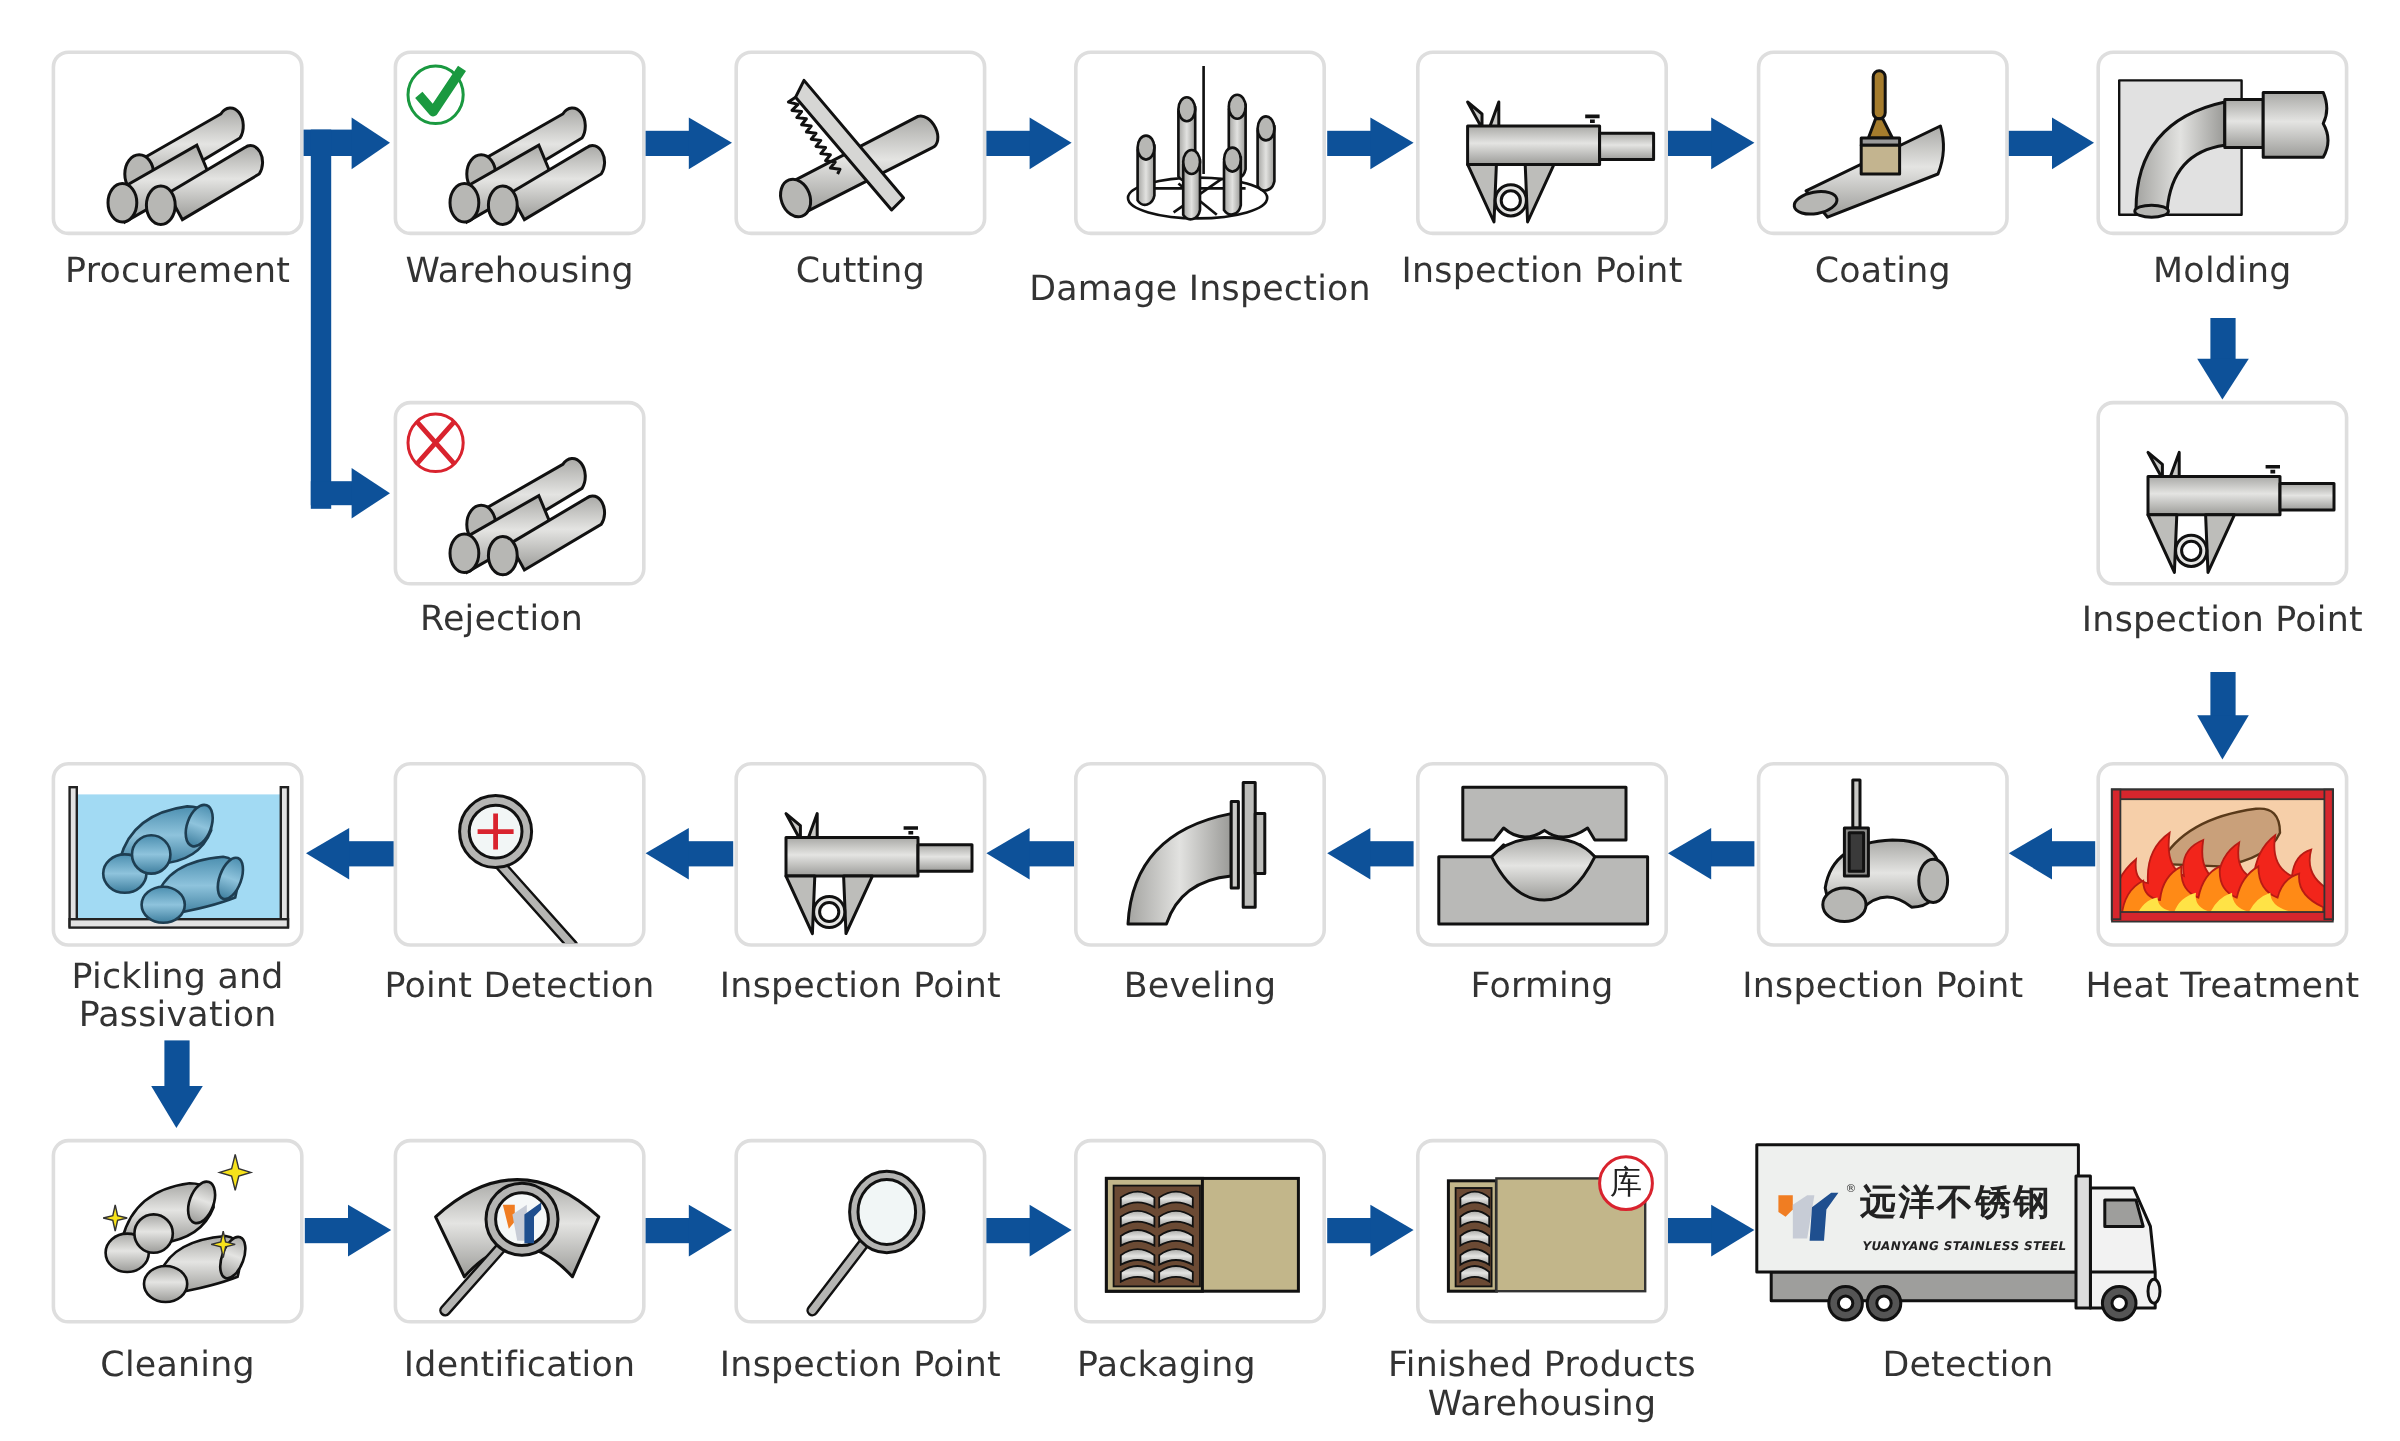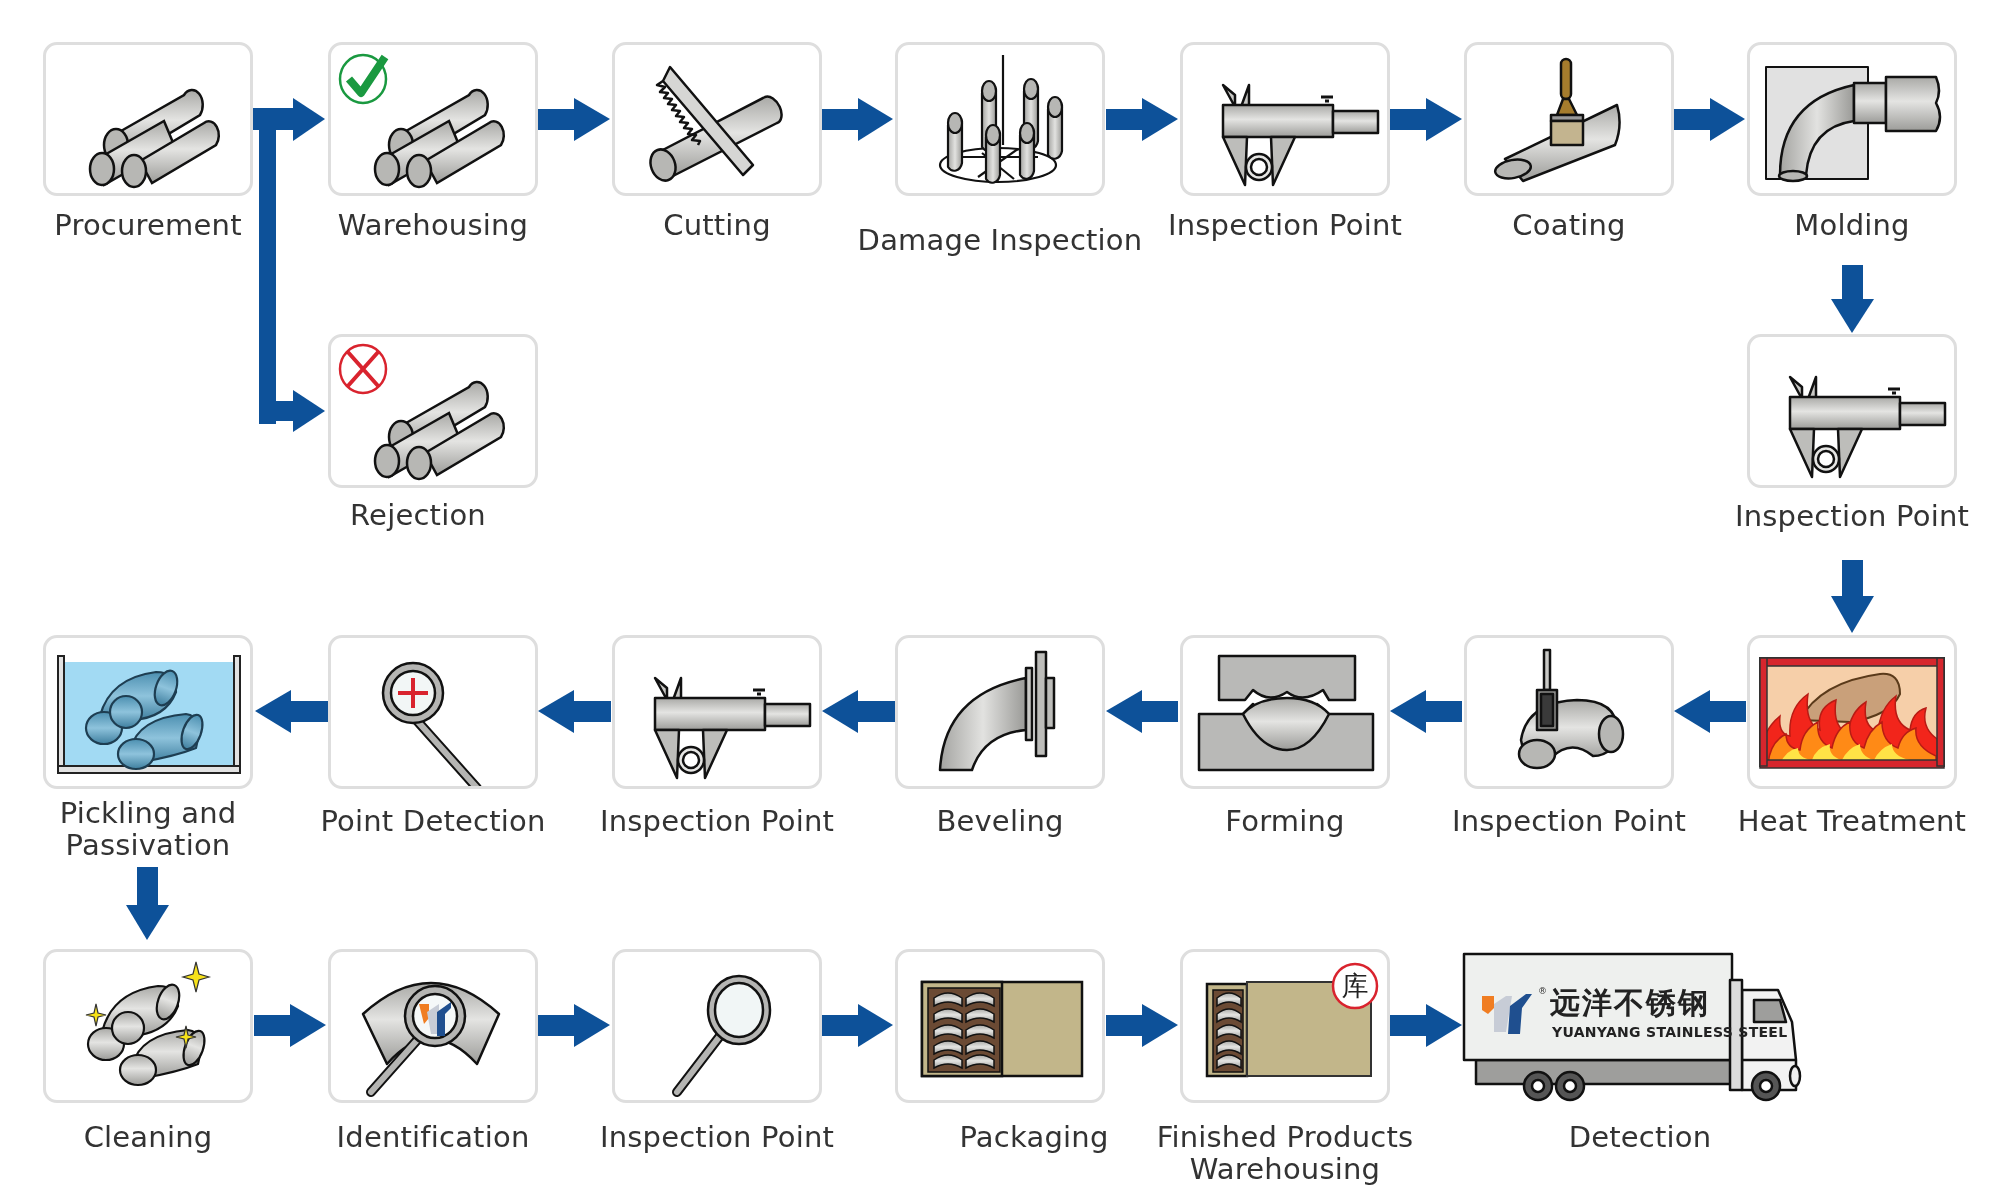--- a/index.html
+++ b/index.html
@@ -325,21 +325,21 @@
         <path d="M68 62 Q82 52 96 62 L96 70 Q82 62 68 70 Z"></path>
       <path d="M36 78 Q50 68 64 78 L64 86 Q50 78 36 86 Z"></path>
         <path d="M68 78 Q82 68 96 78 L96 86 Q82 78 68 86 Z"></path>
       <path d="M36 94 Q50 84 64 94 L64 102 Q50 94 36 102 Z"></path>
         <path d="M68 94 Q82 84 96 94 L96 102 Q82 94 68 102 Z"></path>
       <path d="M36 108 Q50 98 64 108 L64 116 Q50 108 36 116 Z"></path>
         <path d="M68 108 Q82 98 96 108 L96 116 Q82 108 68 116 Z"></path>
     </g>
   </svg>
 </div>
-<div class="label" style="left:884px;top:1121px;">Packaging</div>
+<div class="label" style="left:822px;top:1121px;">Packaging</div>
 
 <div class="step" style="left:1180px;top:949px;">
   <svg viewBox="0 0 204 148">
     <g stroke="#111" stroke-width="2.5">
       <rect x="24" y="32" width="40" height="92" fill="#c2b68a"></rect>
       <rect x="30" y="38" width="30" height="82" fill="#6b4a34" stroke-width="1.5"></rect>
     </g>
     <g stroke="#111" stroke-width="1.5" fill="url(#metal)">
       <path d="M34 46 Q46 36 58 46 L58 54 Q46 46 34 54 Z"></path>
       <path d="M34 62 Q46 52 58 62 L58 70 Q46 62 34 70 Z"></path>
@@ -377,21 +377,21 @@
       <ellipse cx="333" cy="126" rx="5" ry="10" fill="#eee"></ellipse>
     </g>
     <g>
       <path d="M20 46 L32 46 L32 58 L26 64 L20 60 Z" fill="#f07d22"></path>
       <path d="M32 54 L44 46 L50 46 L44 82 L32 82 Z" fill="#c7ccd6"></path>
       <path d="M48 56 L64 44 L70 44 L60 58 L58 84 L46 84 Z" fill="#1f4f8f"></path>
     </g>
   </svg>
   <div style="position:absolute;left:76px;top:36px;font-size:9px;color:#333;">®</div>
   <div style="position:absolute;left:88px;top:36px;font-size:30px;line-height:34px;font-weight:bold;color:#222;letter-spacing:2px;font-family:'DejaVu Sans',sans-serif;">远洋不锈钢</div>
-  <div style="position:absolute;left:90px;top:74px;font-size:14px;font-weight:bold;color:#222;letter-spacing:0.3px;font-family:'DejaVu Sans',sans-serif;">YUANYANG STAINLESS STEEL</div>
+  <div style="position:absolute;left:90px;top:84px;font-size:10px;font-weight:bold;font-style:italic;color:#222;letter-spacing:0.3px;font-family:'DejaVu Sans',sans-serif;">YUANYANG STAINLESS STEEL</div>
 </div>
 <div class="label" style="left:1490px;top:1121px;">Detection</div>
 
 <svg class="arrow" width="2000" height="1201" viewBox="0 0 2000 1201" style="left:0;top:0;pointer-events:none">
   <g fill="#0d5199">
 
     <g>
       <rect x="253" y="108" width="42" height="22"></rect>
       <path d="M293 98 L325 119 L293 141 Z"></path>
     </g>

